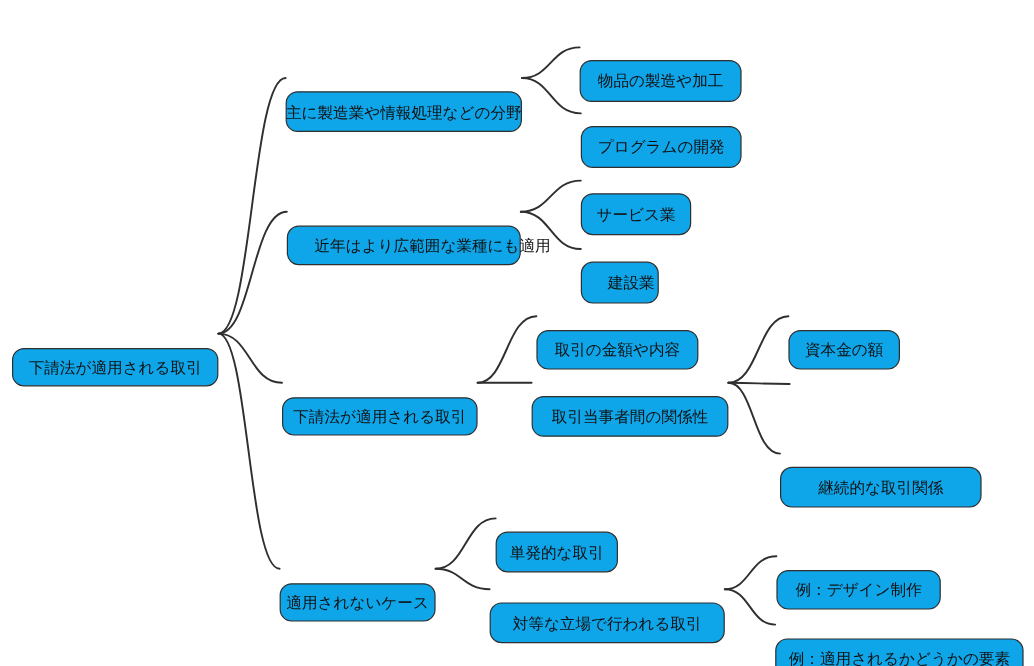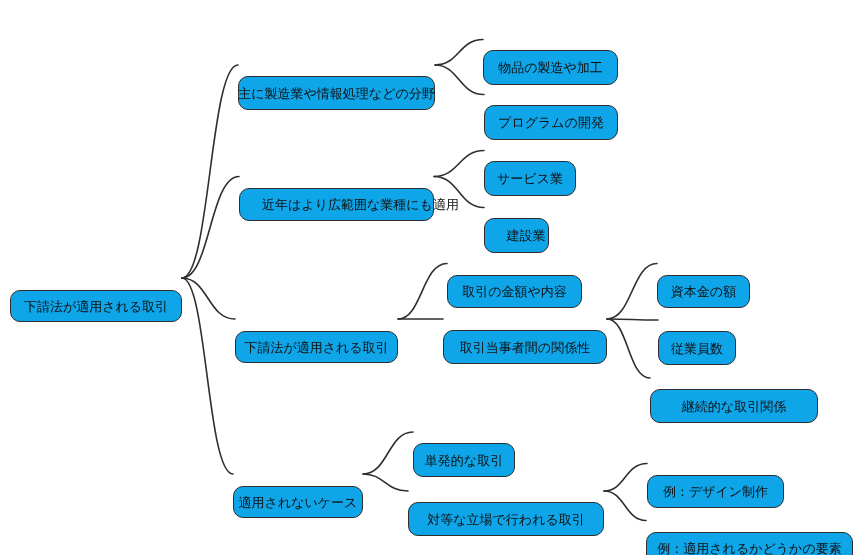--- a/index.html
+++ b/index.html
@@ -90,21 +90,20 @@
   <div class="node n1">主に製造業や情報処理などの分野</div>
   <div class="node n2">物品の製造や加工</div>
   <div class="node n3">プログラムの開発</div>
   <div class="node n4">近年はより広範囲な業種にも適用</div>
   <div class="node n5">サービス業</div>
   <div class="node n6">建設業</div>
   <div class="node n7">下請法が適用される取引</div>
   <div class="node n8">取引の金額や内容</div>
   <div class="node n9">取引当事者間の関係性</div>
   <div class="node n10">資本金の額</div>
-  <div class="node n11">従業員数</div>
   <div class="node n12">継続的な取引関係</div>
   <div class="node n13">適用されないケース</div>
   <div class="node n14">単発的な取引</div>
   <div class="node n15">対等な立場で行われる取引</div>
   <div class="node n16">例：デザイン制作</div>
   <div class="node n17">例：適用されるかどうかの要素</div>
 
 </div>
 
 </body></html>

